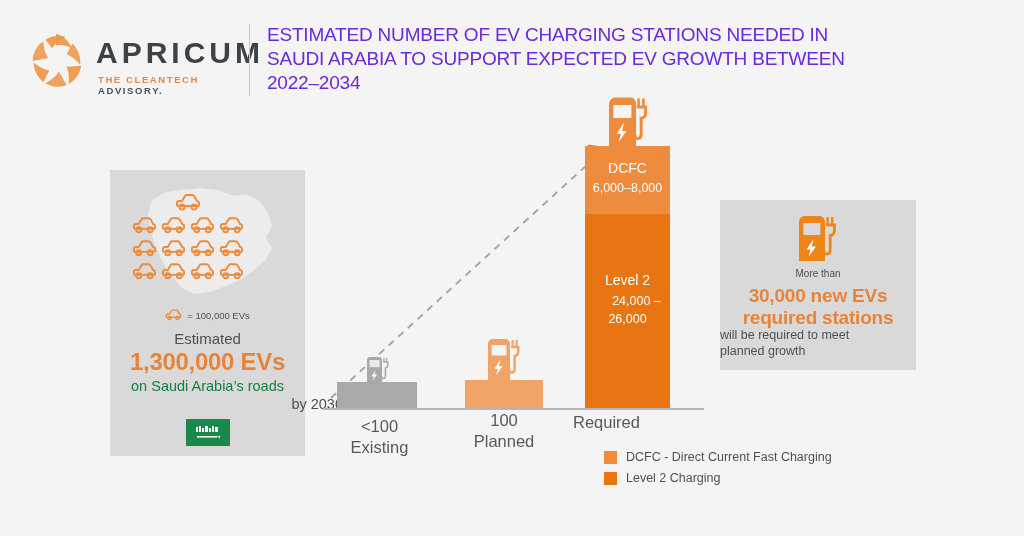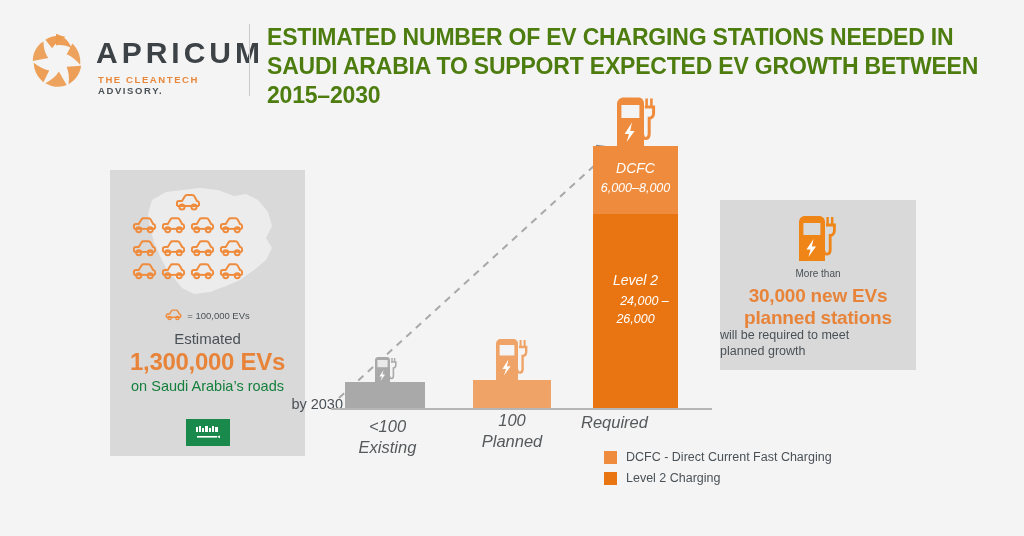--- a/index.html
+++ b/index.html
@@ -25,22 +25,22 @@
     font-size:9.5px; letter-spacing:1.6px; font-weight:bold;
   }
   #logo-tagline .tc { color:#e8873a; }
   #logo-tagline .adv { color:#4a5156; }
   #header-divider {
     position:absolute; left:249px; top:24px;
     width:1px; height:72px; background:#c9c9c9;
   }
   #title {
     position:absolute; left:267px; top:23px; width:730px;
-    color:#4d7c0f;
-    font-size:23px; font-weight:bold; line-height:1.26;
+    color:#6d28d9;
+    font-size:19px; font-weight:normal; line-height:1.26;
     letter-spacing:-0.2px;
   }
   #title div { white-space:nowrap; }
 
   
   #left-panel {
     position:absolute; left:110px; top:170px;
     width:195px; height:286px;
     background:#d9d9d9;
   }
@@ -69,21 +69,21 @@
     position:absolute; left:0; top:208px; width:195px;
     text-align:center; font-size:14.5px; color:#15803d;
   }
   #est-sub2 {
     position:absolute; left:0; top:226px; width:233px;
     text-align:right; font-size:14.5px; color:#4a5156;
   }
   #flag { position:absolute; left:76px; top:249px; width:44px; height:27px; }
 
   
-  #chart { position:absolute; left:325px; top:140px; width:400px; height:290px;font-style:italic; }
+  #chart { position:absolute; left:317px; top:140px; width:400px; height:290px; }
   #baseline {
     position:absolute; left:6px; top:268px;
     width:381px; height:1.6px; background:#b5b5b5;
   }
   #arrow { position:absolute; left:10px; top:0px; width:290px; height:265px; }
 
   .bar-group { position:absolute; bottom:0; }
 
   
   #bar-existing { left:20px; width:80px; height:30px; }
@@ -176,21 +176,21 @@
       <span class="tc">THE CLEANTECH</span>
       <span class="adv">ADVISORY.</span>
     </div>
   </div>
 
   <div id="header-divider"></div>
 
   <div id="title">
     <div>ESTIMATED NUMBER OF EV CHARGING STATIONS NEEDED IN</div>
     <div>SAUDI ARABIA TO SUPPORT EXPECTED EV GROWTH BETWEEN</div>
-    <div>2015–2030</div>
+    <div>2022–2034</div>
   </div>
 </div>
 
 <div id="left-panel">
 
   <div id="map-wrap">
     <svg viewBox="0 0 155 125" width="155" height="125">
       <path fill="#ececec" d="M22 18 L36 10 L52 8 L70 6 L88 8 L104 14 L116 12 L128 18 L138 30
         L142 44 L136 56 L142 66 L136 78 L124 88 L110 98 L96 104 L80 110 L64 112 L52 106
         L44 96 L36 86 L30 74 L24 60 L20 46 L18 32 Z"></path>
@@ -433,19 +433,19 @@
       <path d="M3 9 C3 5.6 5.6 3 9 3 L23 3 C26.4 3 29 5.6 29 9 L29 48 L3 48 Z"></path>
       <rect x="7.4" y="10" width="17" height="12" fill="#d9d9d9"></rect>
       <path d="M17.6 26 L10.4 36.6 L14.6 36.6 L12.4 44 L20 33.6 L15.8 33.6 Z" fill="#ffffff"></path>
       <path d="M31.6 4 L31.6 12 M36.2 4 L36.2 12" stroke="#ef8417" stroke-width="2.4"></path>
       <path d="M30 12 L38.4 12 L38.4 17.6 C38.4 21 36.2 22.4 34.2 22.4 L34.2 37 C34.2 42 28 43 28 37.4" fill="none" stroke="#ef8417" stroke-width="2.8"></path>
     </g>
   </svg>
   <div id="rp-more">More than</div>
   <div id="rp-big">
     <div>30,000 new EVs</div>
-    <div>planned stations</div>
+    <div>required stations</div>
   </div>
   <div id="rp-tail">
     <div>will be required to meet</div>
     <div>planned growth</div>
   </div>
 </div>
 
 </body></html>

